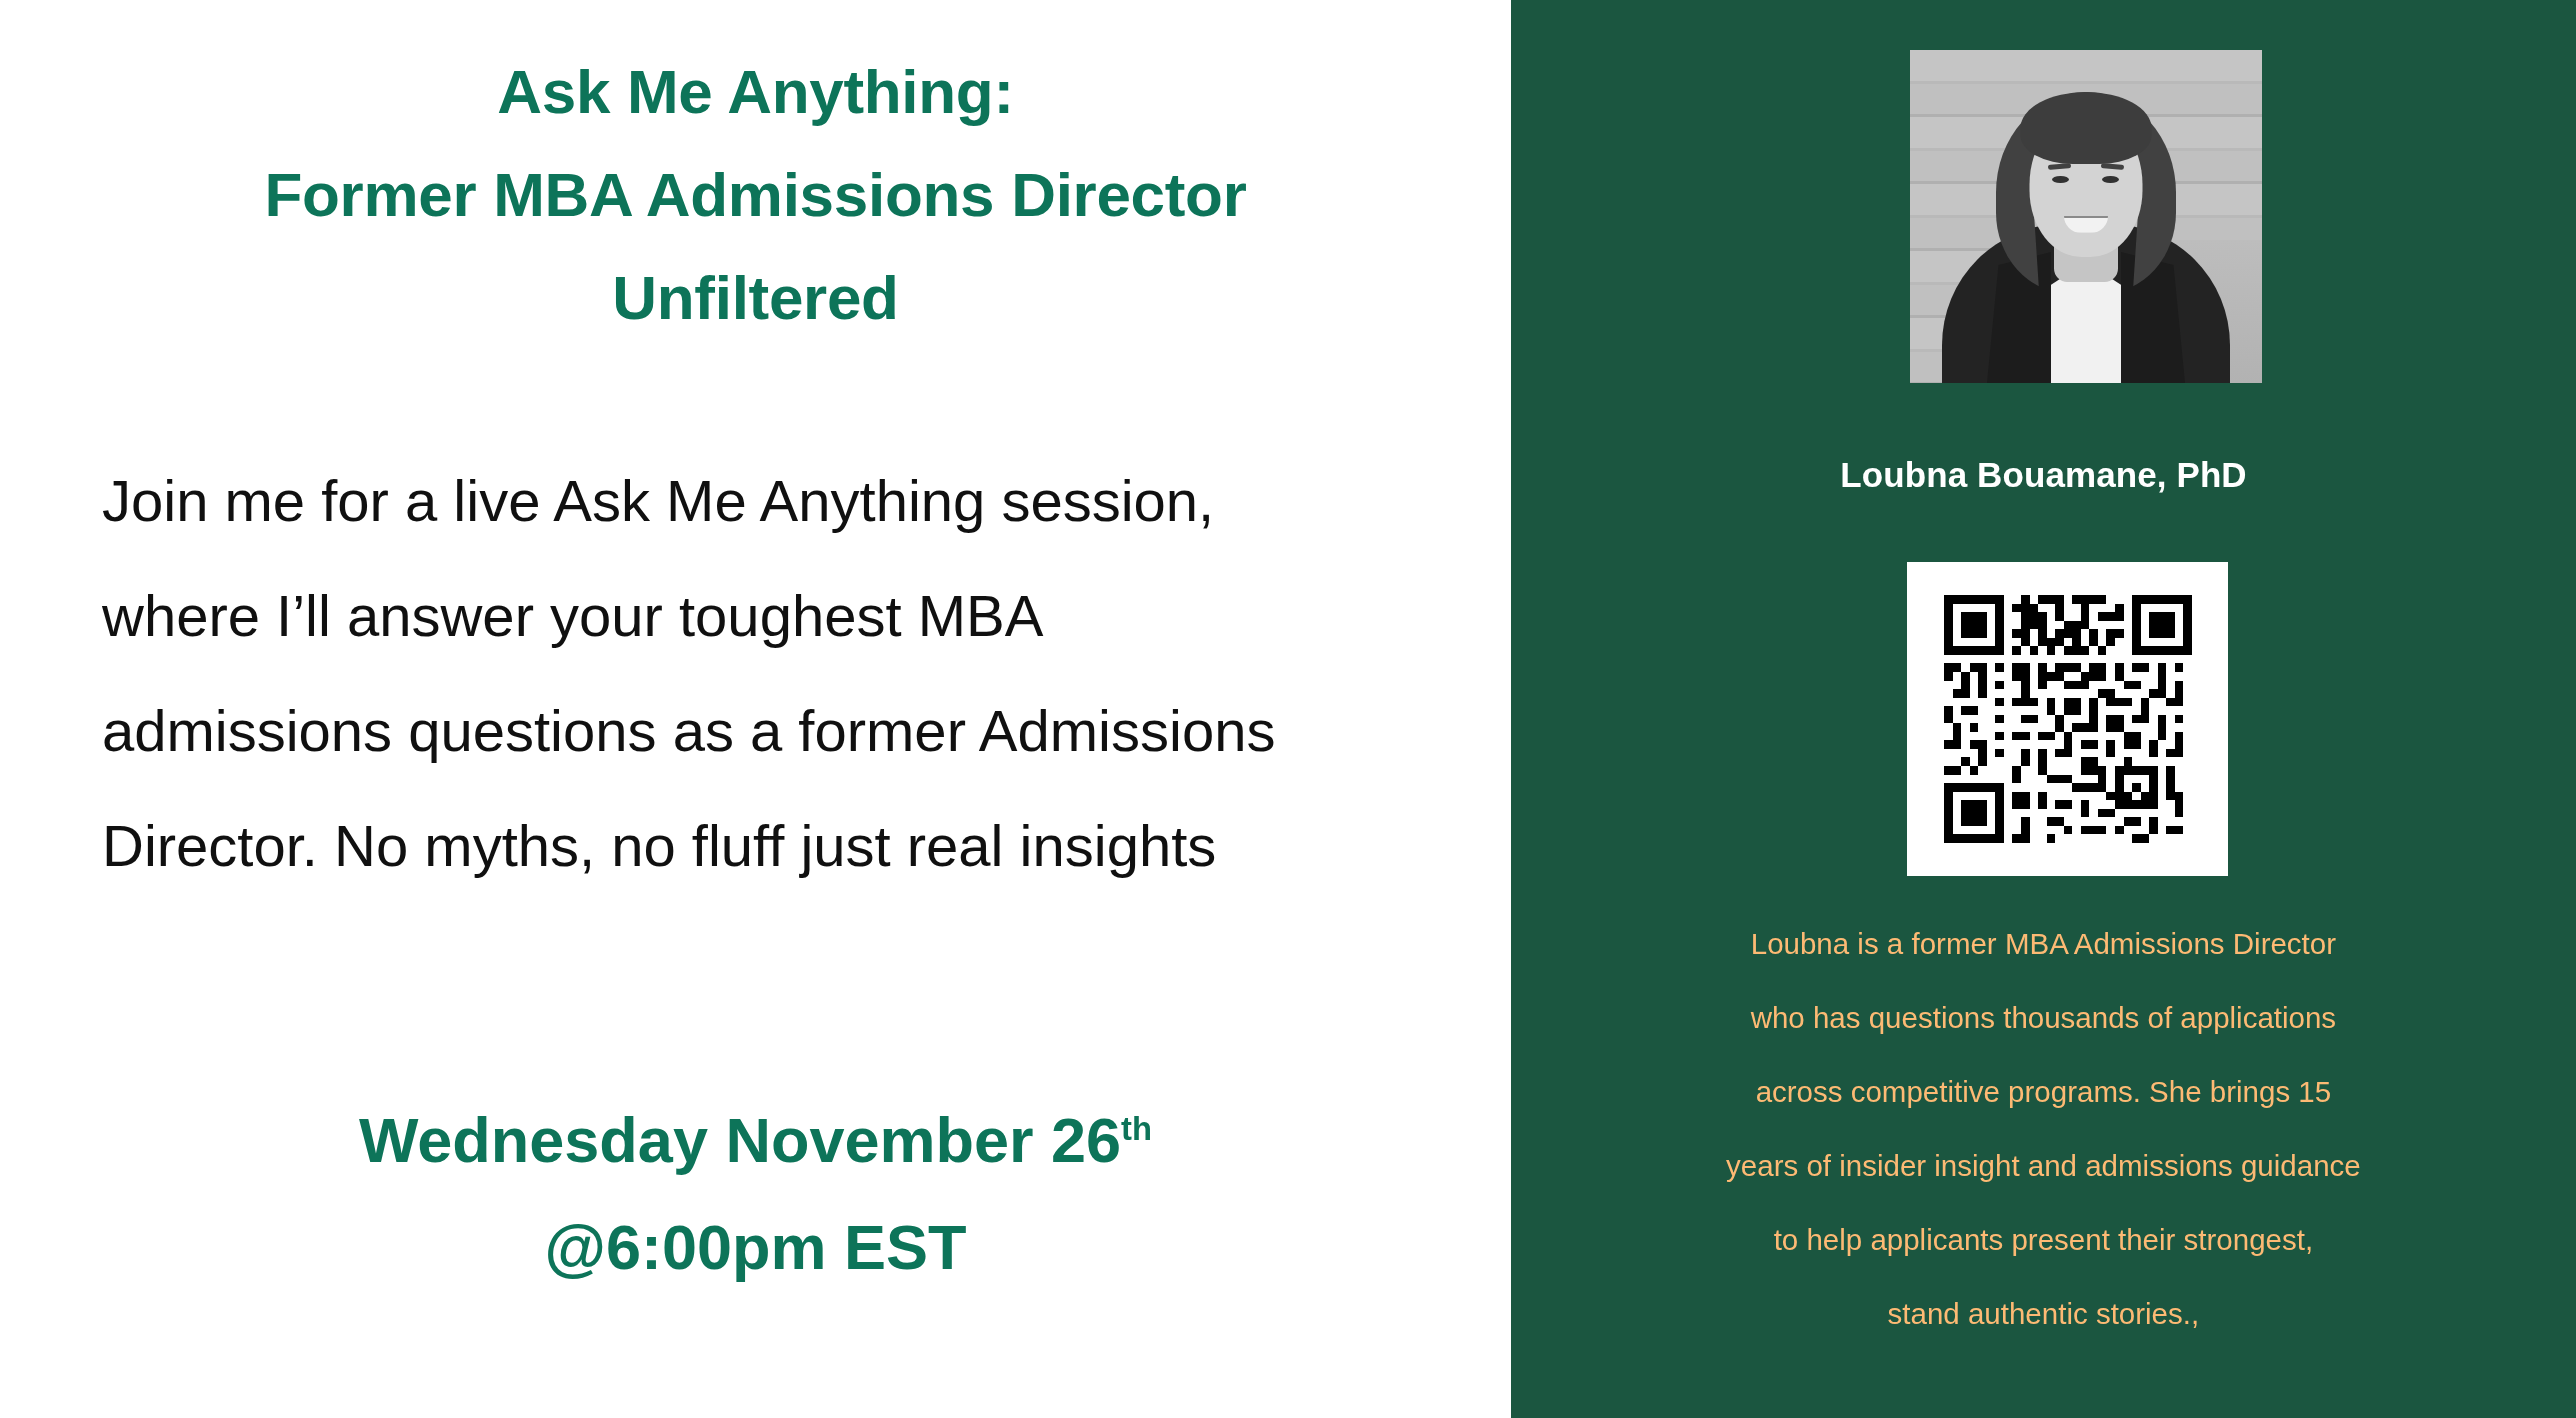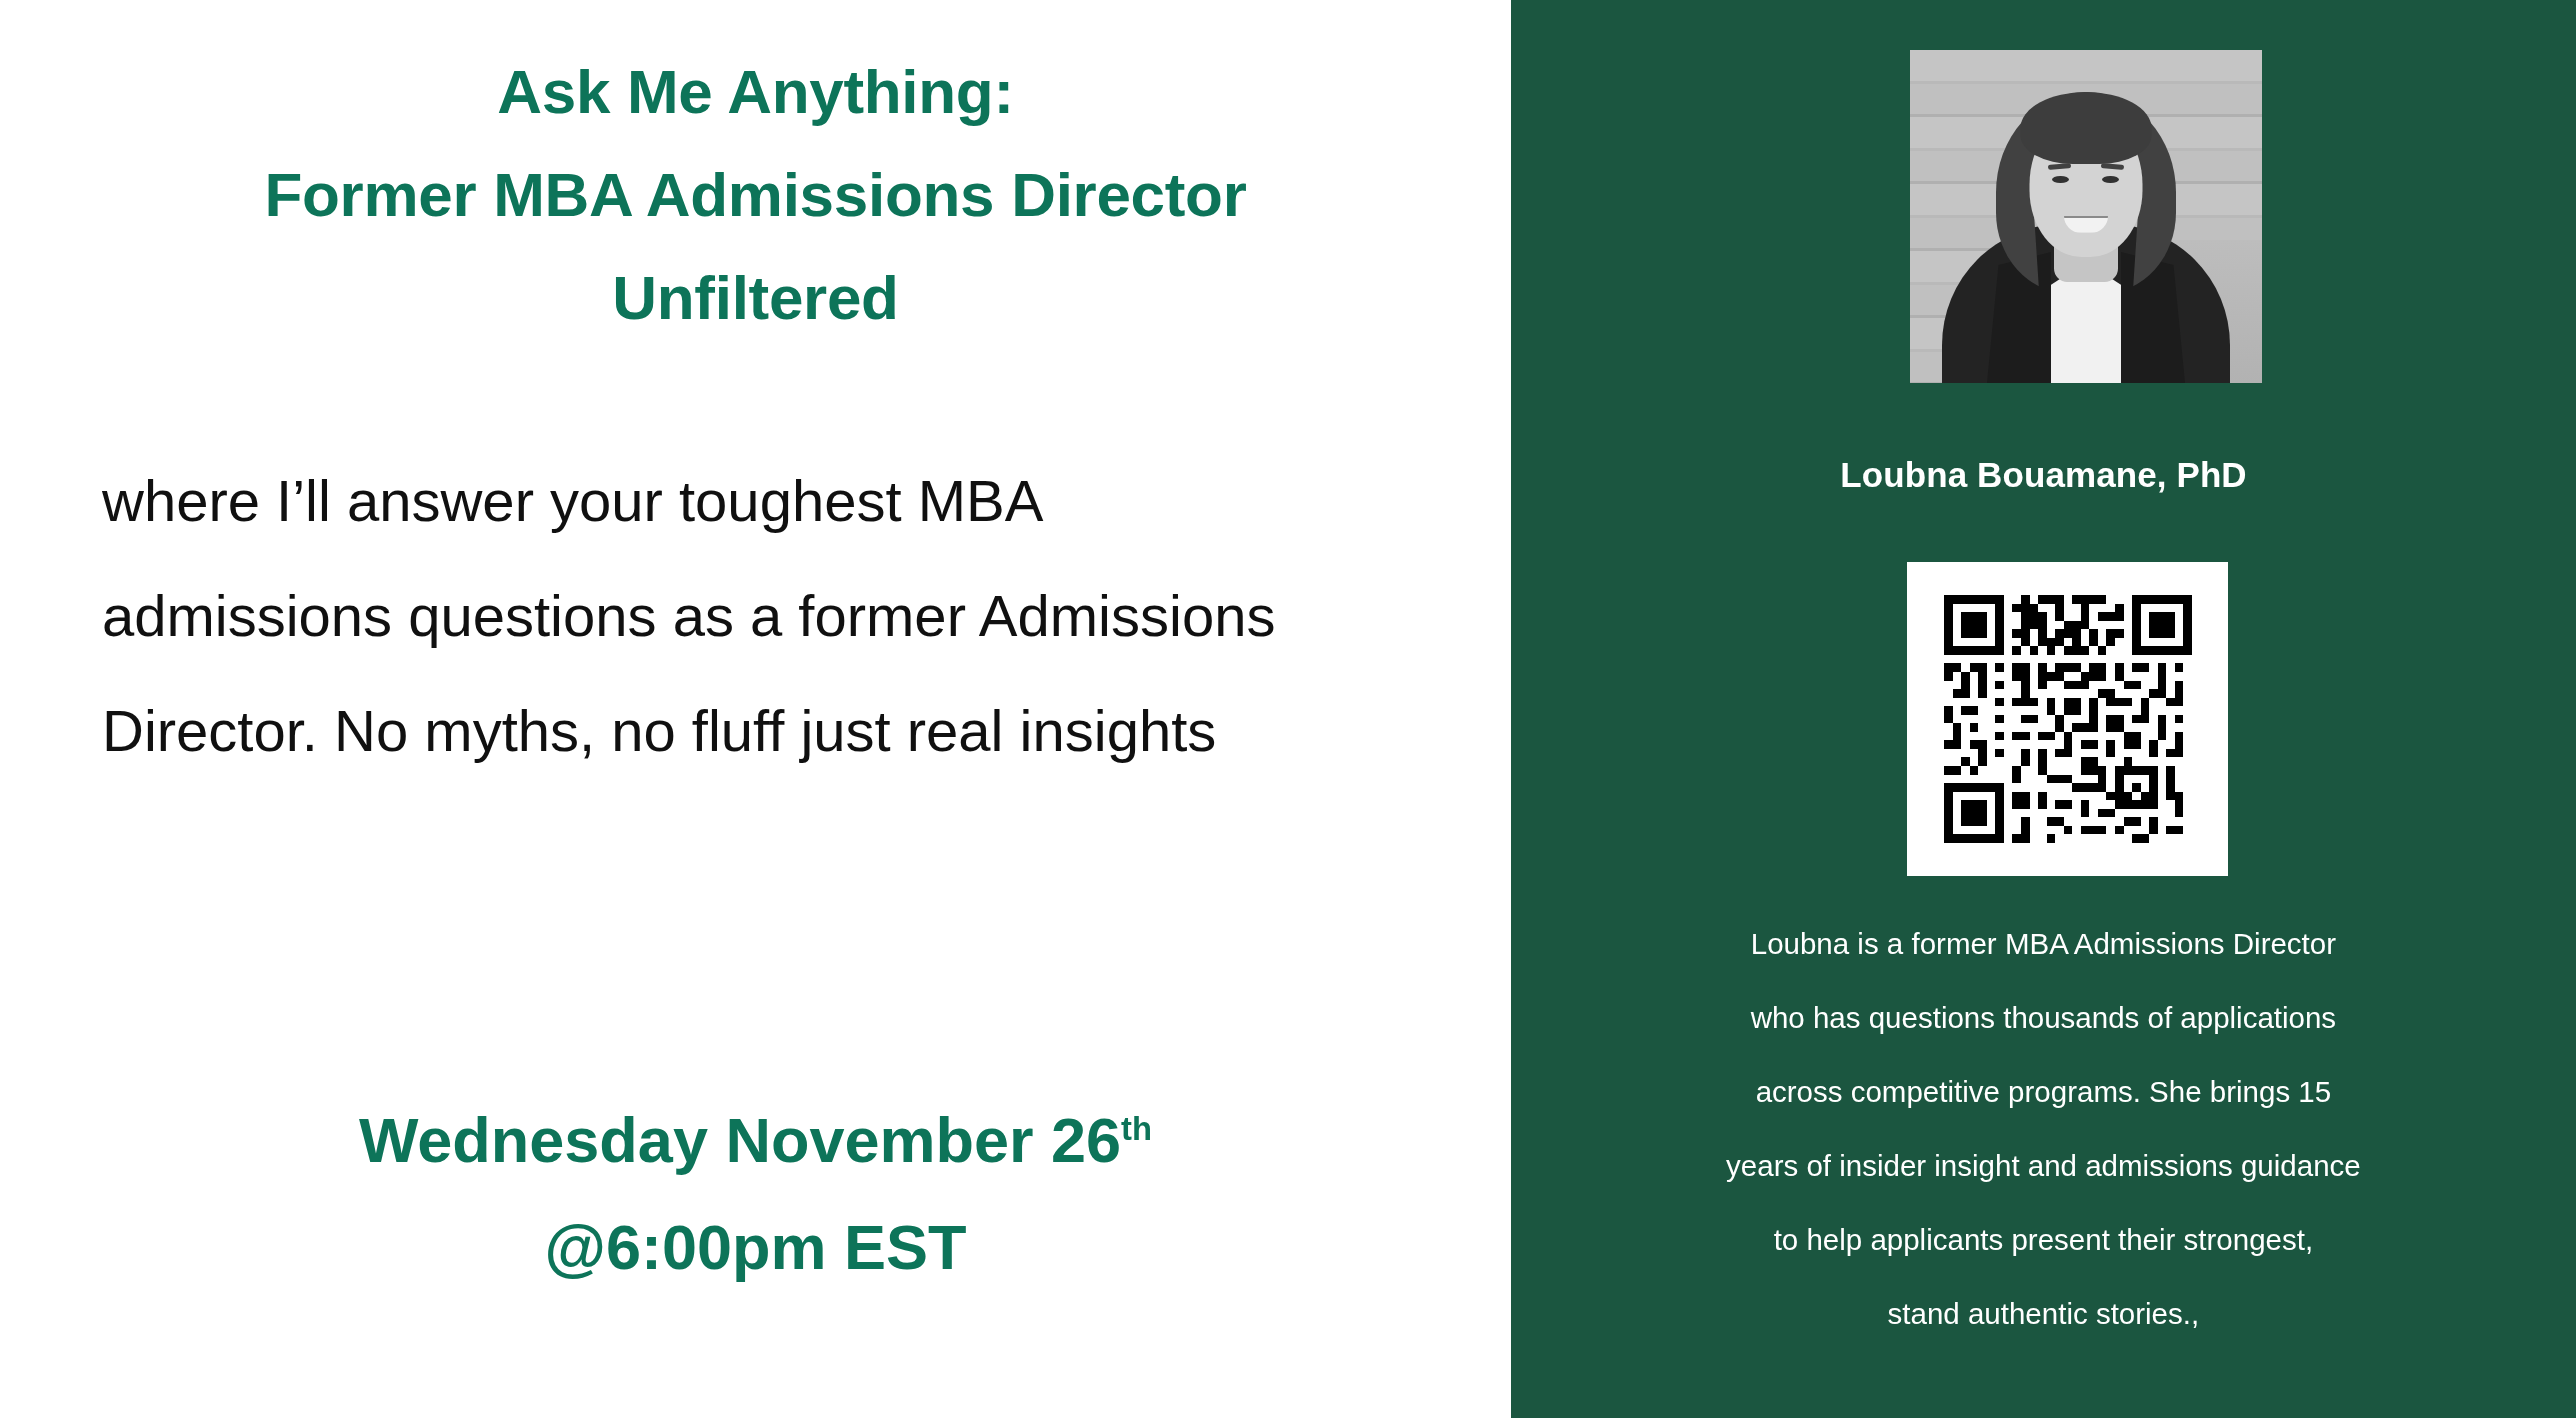--- a/index.html
+++ b/index.html
@@ -200,41 +200,42 @@
     justify-content: center;
   }
   .qr-svg { display:block; width: 248px; height: 248px; }
 
   .bio {
     position: absolute;
     left: 13.4px;
     top: 907px;
     width: 1038px;
     text-align: center;
-    color: #ffffff;
+    color: #fdba74;
     font-size: 29.5px;
     line-height: 74px;
     font-weight: 400;
   }
   .bio .bio-line { display: block; white-space: nowrap; }
 </style>
 </head>
 <body>
 
 <div class="poster">
 
   <div class="left-panel">
 
     <div class="headline">
       <span class="hl-line">Ask Me Anything:</span>
       <span class="hl-line">Former MBA Admissions Director</span>
       <span class="hl-line">Unfiltered</span>
     </div>
 
     <div class="body-copy">
+      <span class="bc-line">Join me for a live Ask Me Anything session,</span>
       <span class="bc-line">where I’ll answer your toughest MBA</span>
       <span class="bc-line">admissions questions as a former Admissions</span>
       <span class="bc-line">Director. No myths, no fluff  just real insights</span>
     </div>
 
     <div class="event-block">
       <span class="ev-line"><span>Wednesday November  26</span><sup class="ord-sup">th</sup></span>
       <span class="ev-line">@6:00pm EST</span>
     </div>
 

